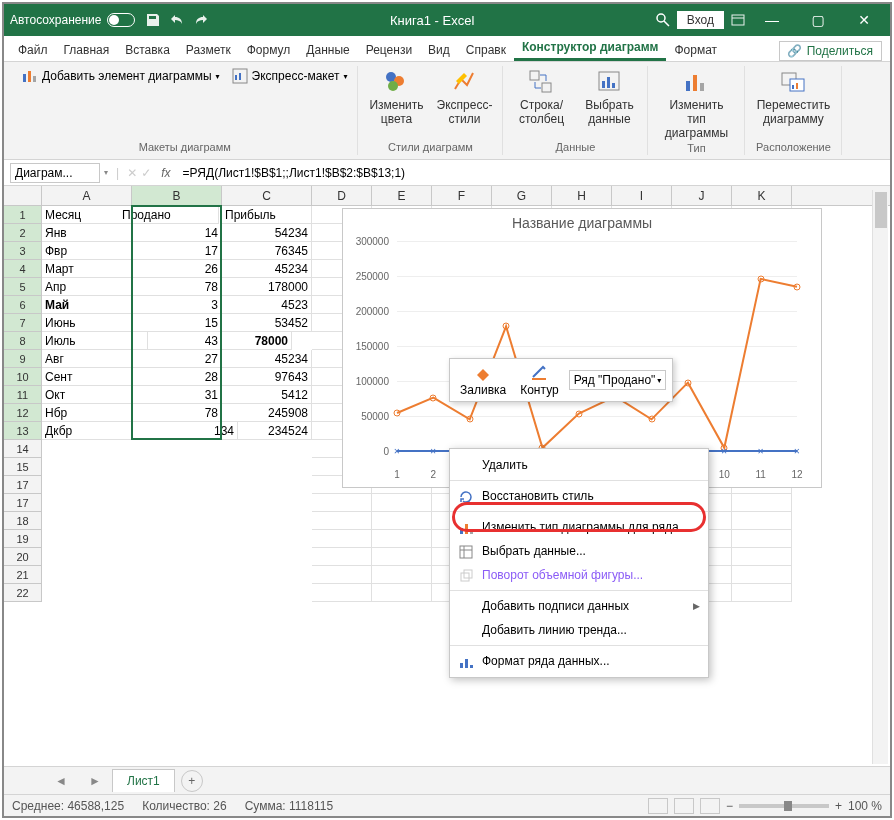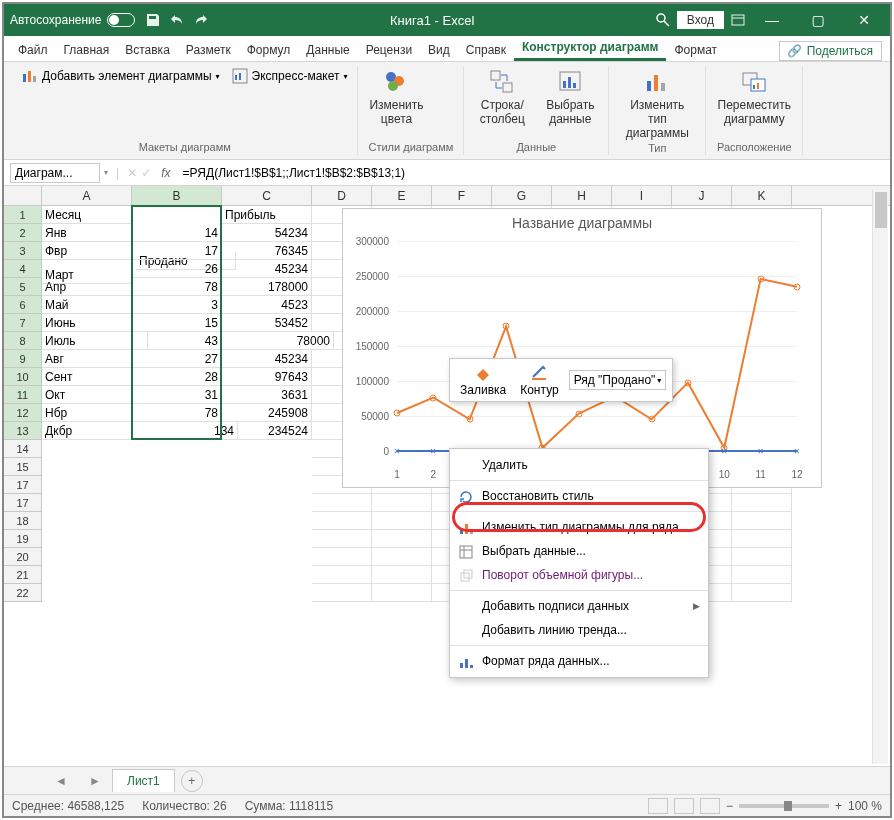--- a/index.html
+++ b/index.html
@@ -64,21 +64,21 @@
 .marker{position:absolute;width:7px;height:7px;transform:translate(-50%,-50%)}
 .marker.o{border:1px solid #ed7d31;border-radius:50%;background:#fff}
 .marker.b{color:#4472c4;font-size:8px;line-height:7px}
 
 .minibar{position:absolute;background:#fff;border:1px solid #c8c8c8;box-shadow:2px 2px 6px rgba(0,0,0,.2);padding:4px 6px;display:flex;align-items:center;gap:6px;font-size:11px}
 .mini-item{display:flex;flex-direction:column;align-items:center;gap:2px;padding:0 4px}
 .mini-drop{border:1px solid #c8c8c8;padding:2px 4px;display:flex;align-items:center;gap:2px}
 
 .ctx{position:absolute;background:#fff;border:1px solid #c8c8c8;box-shadow:2px 2px 8px rgba(0,0,0,.25);width:260px;padding:4px 0}
 .ctx-item{padding:5px 10px 5px 32px;font-size:12px;position:relative;cursor:pointer}
-.ctx-item.disabled{color:#701a75}
+.ctx-item.disabled{color:#8b5cf6}
 .ctx-sep{border-top:1px solid #e0e0e0;margin:3px 0}
 .ctx-icn{position:absolute;left:8px;top:5px;width:16px;height:16px}
 .ctx-arrow{position:absolute;right:8px;top:7px;font-size:9px;color:#666}
 .highlight{position:absolute;border:3px solid #e83030;border-radius:18px;pointer-events:none}
 
 .sheet-tabs{height:28px;background:#f3f3f3;border-top:1px solid #d4d4d4;display:flex;align-items:center;padding-left:40px}
 .sheet-nav{width:34px;text-align:center;color:#888}
 .sheet-tab{padding:4px 14px;background:#fff;border:1px solid #c8c8c8;border-bottom:none;font-size:12px;color:#217346}
 .sheet-add{width:22px;height:22px;border:1px solid #c8c8c8;border-radius:50%;margin-left:6px;text-align:center;line-height:20px;color:#666}
 
@@ -171,20 +171,29 @@
       <div class="rgroup-items">
         <div class="rbtn">
           <div class="rbtn-icn">
               <svg width="26" height="26">
                 <circle cx="8" cy="8" r="5" fill="#4472c4"></circle>
                 <circle cx="16" cy="12" r="5" fill="#ed7d31"></circle>
                 <circle cx="10" cy="17" r="5" fill="#70ad47"></circle>
               </svg>
             </div>
           <span style="max-width:56px">Изменить цвета</span>
+        </div>
+        <div class="rbtn">
+          <div class="rbtn-icn">
+              <svg width="26" height="26">
+                <path d="M4 20l6-10 6 6 6-12" fill="none" stroke="#ed7d31" stroke-width="2"></path>
+                <path d="M13 4l3 3-8 8-3-3z" fill="#ffc000"></path>
+              </svg>
+            </div>
+          <span style="max-width:56px">Экспресс-стили</span>
         </div>
       </div>
       <div class="rgroup-label">Стили диаграмм</div>
     </div>
     <div class="rgroup">
       <div class="rgroup-items">
         <div class="rbtn">
           <div class="rbtn-icn">
               <svg width="26" height="26">
                 <rect x="2" y="2" width="9" height="9" fill="none" stroke="#888"></rect>
@@ -286,52 +295,52 @@
           <div class="row-h">17</div>
           <div class="row-h">17</div>
           <div class="row-h">18</div>
           <div class="row-h">19</div>
           <div class="row-h">20</div>
           <div class="row-h">21</div>
           <div class="row-h">22</div>
         </div>
       <div class="cells" id="cells">
           <div class="cell" style="left: 0px; top: 0px; width: 90px;">Месяц</div>
-          <div class="cell" style="left: 94px; top: 0px; width: 100px; margin-top: 46px;">Продано</div>
+          <div class="cell" style="left: 77px; top: 0px; width: 100px;">Продано</div>
           <div class="cell" style="left: 180px; top: 0px; width: 90px;">Прибыль</div>
           <div class="cell" style="left: 0px; top: 18px; width: 90px;">Янв</div>
           <div class="cell r" style="left: 90px; top: 18px; width: 90px;">14</div>
           <div class="cell r" style="left: 180px; top: 18px; width: 90px;">54234</div>
           <div class="cell" style="left: 0px; top: 36px; width: 90px;">Фвр</div>
           <div class="cell r" style="left: 90px; top: 36px; width: 90px;">17</div>
           <div class="cell r" style="left: 180px; top: 36px; width: 90px;">76345</div>
-          <div class="cell" style="left: 0px; top: 54px; width: 90px; margin-top: 6px;">Март</div>
+          <div class="cell" style="left: 0px; top: 54px; width: 90px;">Март</div>
           <div class="cell r" style="left: 90px; top: 54px; width: 90px;">26</div>
           <div class="cell r" style="left: 180px; top: 54px; width: 90px;">45234</div>
           <div class="cell" style="left: 0px; top: 72px; width: 90px;">Апр</div>
           <div class="cell r" style="left: 90px; top: 72px; width: 90px;">78</div>
           <div class="cell r" style="left: 180px; top: 72px; width: 90px;">178000</div>
-          <div class="cell" style="left: 0px; top: 90px; width: 90px;">Май</div>
+          <div class="cell" style="left: 0px; top: 90px; width: 90px; font-weight: bold;">Май</div>
           <div class="cell r" style="left: 90px; top: 90px; width: 90px;">3</div>
           <div class="cell r" style="left: 180px; top: 90px; width: 90px;">4523</div>
           <div class="cell" style="left: 0px; top: 108px; width: 90px;">Июнь</div>
           <div class="cell r" style="left: 90px; top: 108px; width: 90px;">15</div>
           <div class="cell r" style="left: 180px; top: 108px; width: 90px;">53452</div>
           <div class="cell" style="left: 0px; top: 126px; width: 106px;">Июль</div>
           <div class="cell r" style="left: 90px; top: 126px; width: 90px;">43</div>
-          <div class="cell r" style="left: 180px; top: 126px; width: 112px;">78000</div>
+          <div class="cell r" style="left: 180px; top: 126px; width: 70px; font-weight: bold;">78000</div>
           <div class="cell" style="left: 0px; top: 144px; width: 90px;">Авг</div>
           <div class="cell r" style="left: 90px; top: 144px; width: 90px;">27</div>
           <div class="cell r" style="left: 180px; top: 144px; width: 90px;">45234</div>
           <div class="cell" style="left: 0px; top: 162px; width: 90px;">Сент</div>
           <div class="cell r" style="left: 90px; top: 162px; width: 90px;">28</div>
           <div class="cell r" style="left: 180px; top: 162px; width: 90px;">97643</div>
           <div class="cell" style="left: 0px; top: 180px; width: 90px;">Окт</div>
           <div class="cell r" style="left: 90px; top: 180px; width: 90px;">31</div>
-          <div class="cell r" style="left: 180px; top: 180px; width: 90px;">3631</div>
+          <div class="cell r" style="left: 180px; top: 180px; width: 90px;">5412</div>
           <div class="cell" style="left: 0px; top: 198px; width: 90px;">Нбр</div>
           <div class="cell r" style="left: 90px; top: 198px; width: 90px;">78</div>
           <div class="cell r" style="left: 180px; top: 198px; width: 90px;">245908</div>
           <div class="cell" style="left: 0px; top: 216px; width: 90px;">Дкбр</div>
           <div class="cell r" style="left: 90px; top: 216px; width: 106px;">134</div>
           <div class="cell r" style="left: 180px; top: 216px; width: 90px;">234524</div>
           <div class="cell" style="left: 270px; top: 0px; width: 60px;"></div>
           <div class="cell" style="left: 330px; top: 0px; width: 60px;"></div>
           <div class="cell" style="left: 390px; top: 0px; width: 60px;"></div>
           <div class="cell" style="left: 450px; top: 0px; width: 60px;"></div>

